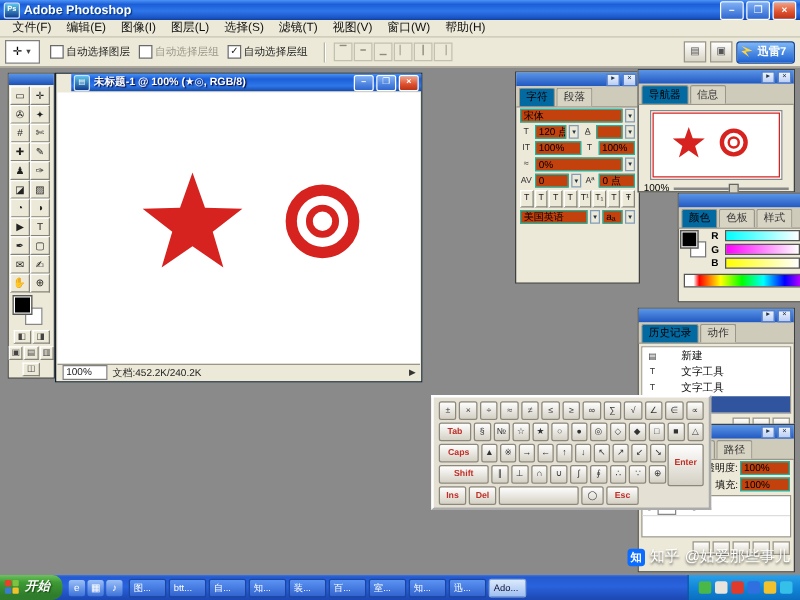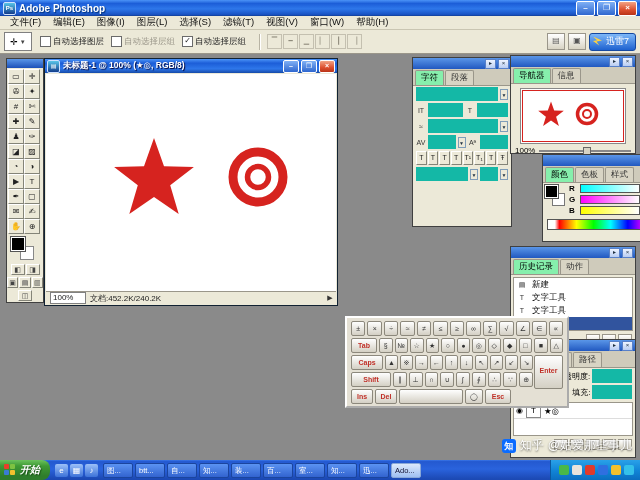--- a/index.html
+++ b/index.html
@@ -29,57 +29,57 @@
   .cb{width:9px;height:9px;background:#fff;border:1px solid #6a6a6a;font-size:8px;line-height:8px;text-align:center;margin-right:2px;color:#222;}
   .cbrow label{font-size:8.5px;color:#222;}
   .cbrow.dim label{color:#9a968a;}
   .vsep{width:1px;height:16px;background:#b8b4a4;margin:0 6px;border-right:1px solid #fff;}
   .alignbox{display:flex;gap:1px;}
   .alignbox span{width:13px;height:13px;border:1px solid #c4c0b0;color:#8f8b7c;font-size:7px;line-height:12px;text-align:center;}
   #opt-right{margin-left:auto;display:flex;align-items:center;gap:3px;}
   #opt-right .sbtn{width:16px;height:15px;border:1px solid #9a968a;background:linear-gradient(#fff,#d8d4c4);
     font-size:8px;line-height:14px;text-align:center;color:#555;}
   #xunlei{height:16px;padding:0 6px 0 16px;border-radius:3px;position:relative;
-    background:linear-gradient(#7db7f8,#1e62d0);border:1px solid #1448a0;color:#fff;font-size:9px;line-height:15px;font-weight:normal;}
+    background:linear-gradient(#7db7f8,#1e62d0);border:1px solid #1448a0;color:#fff;font-size:9px;line-height:15px;font-weight:bold;}
   #xunlei:before{content:"";position:absolute;left:3px;top:3px;width:9px;height:9px;background:#ffd23e;
     clip-path:polygon(0 0,100% 45%,40% 55%,70% 100%,0 50%,45% 42%);}
   
   #toolbox{left:6px;top:58px;width:36px;background:#ece9d8;border:1px solid #404040;z-index:3;}
   .mini-title{height:9px;background:linear-gradient(180deg,#5a96e8,#1c50b8);}
   #toolgrid{display:flex;flex-wrap:wrap;padding:1px;}
   #toolgrid span{width:16px;height:15px;box-sizing:border-box;border:1px solid;border-color:#fff #848478 #848478 #fff;
     background:#ece9d8;font-size:8px;line-height:14px;text-align:center;color:#222;}
   #swatches{position:relative;height:28px;}
   #fg{position:absolute;left:4px;top:2px;width:12px;height:12px;background:#000;border:1px solid #fff;outline:1px solid #555;}
   #bg{position:absolute;left:13px;top:11px;width:12px;height:12px;background:#fff;border:1px solid #888;}
   .toolrow{display:flex;justify-content:center;gap:1px;padding:1px 0;}
   .toolrow span{width:14px;height:11px;border:1px solid;border-color:#fff #848478 #848478 #fff;font-size:7px;
     line-height:10px;text-align:center;color:#444;box-sizing:border-box;}
   
   #docwin{left:44px;top:58px;width:292px;height:246px;background:#ece9d8;border:1px solid #123;z-index:1;}
   #doc-title{height:14px;display:flex;align-items:center;padding:0 2px;
-    background:linear-gradient(180deg,#4b93f7,#1c5ed8 30%,#2e77ea 70%,#164aa8);}
+    background:linear-gradient(180deg,#4b93f7,#1c5ed8 30%,#2e77ea 70%,#164aa8);margin-left:12px;}
   #doc-title .ttl{font-size:8.5px;font-weight:bold;color:#fff;flex:1;white-space:nowrap;overflow:hidden;text-shadow:1px 1px 1px #003;}
   #doc-title .winbtn{width:14px;height:11px;font-size:7px;line-height:9px;}
   #canvas{position:absolute;left:1px;right:1px;top:15px;bottom:14px;background:#fff;}
   #doc-status{position:absolute;left:1px;right:1px;bottom:1px;height:12px;background:#ece9d8;border-top:1px solid #9a968a;
     display:flex;align-items:center;font-size:8px;color:#222;}
   #doc-zoom{width:32px;height:10px;background:#fff;border:1px solid #808080;font-size:8px;line-height:9px;padding-left:2px;margin:0 4px;}
   #doc-status .arr{margin-left:auto;width:12px;text-align:center;color:#333;font-size:7px;}
   
   .palette{background:#ece9d8;border:1px solid #404040;z-index:2;}
   .pal-title{height:11px;background:linear-gradient(180deg,#5a96e8,#2158c0);display:flex;justify-content:flex-end;align-items:center;padding:0 2px;gap:2px;}
   .pal-btn{width:9px;height:8px;background:linear-gradient(#eef4ff,#b9cdf2);border:1px solid #5880c8;font-size:6px;line-height:7px;text-align:center;color:#234;}
   .tabs{display:flex;background:#cfcbbb;border-bottom:1px solid #9a968a;padding:1px 2px 0;gap:1px;}
   .tab{font-size:8.5px;padding:1px 5px;background:#d8d4c4;border:1px solid #9a968a;border-bottom:none;
     border-radius:2px 2px 0 0;color:#333;}
-  .tab.active{background:#86efac;color:#000;}
+  .tab.active{background:#0369a1;color:#000;}
   .prow{display:flex;align-items:center;padding:1px 3px;gap:2px;}
   .pic{width:10px;font-size:7px;color:#333;text-align:center;flex:0 0 auto;}
-  .field{background:#c2410c;border:7px solid #14b8a6;font-size:8px;height:11px;line-height:10px;padding:0 2px;
+  .field{background:#c2410c;border:1px solid #14b8a6;font-size:8px;height:11px;line-height:10px;padding:0 2px;
     box-sizing:border-box;white-space:nowrap;overflow:hidden;}
   .drop{flex:0 0 8px;width:8px;height:11px;background:linear-gradient(#d6e6fa,#86acе8,#86ace8);border:1px solid #7f9db9;
     font-size:5px;line-height:10px;text-align:center;color:#234;box-sizing:border-box;}
   .stybtns{display:flex;gap:1px;padding:1px 3px;}
   .stybtns span{flex:1;height:12px;border:1px solid;border-color:#fff #848478 #848478 #fff;font-size:7px;
     line-height:11px;text-align:center;color:#222;}
   
   #nav-thumb{margin:4px auto 2px;width:104px;height:54px;background:#fff;border:1px solid #888;position:relative;}
   #nav-view{position:absolute;left:1px;top:1px;right:1px;bottom:1px;border:1px solid #d6231f;}
   #nav-bottom{display:flex;align-items:center;padding:0 4px;gap:4px;}
@@ -93,21 +93,21 @@
   .bar-r{background:linear-gradient(90deg,#00ffff,#ffffff);}
   .bar-g{background:linear-gradient(90deg,#ff00ff,#ffffff);}
   .bar-b{background:linear-gradient(90deg,#ffff00,#ffffff);}
   .chrow .val{width:20px;font-size:8px;text-align:right;}
   #spectrum{height:9px;margin:3px 4px;border:1px solid #555;
     background:linear-gradient(90deg,#fff 0 6%,#f00 10%,#ff0 25%,#0f0 40%,#0ff 55%,#00f 70%,#f0f 85%,#f00 96%,#000 100%);}
   #cswatch{position:relative;width:22px;height:24px;flex:0 0 auto;}
   #cfg{position:absolute;left:2px;top:2px;width:11px;height:11px;background:#000;border:1px solid #fff;outline:1px solid #555;}
   #cbg{position:absolute;left:9px;top:10px;width:11px;height:11px;background:#fff;border:1px solid #777;}
   
-  .hist-row{display:flex;align-items:center;height:13px;padding:0 3px;gap:5px;font-size:8.5px;color:#111;background:#fff;}
+  .hist-row{display:flex;align-items:center;height:13px;padding:0 3px;gap:18px;font-size:8.5px;color:#111;background:#fff;}
   .hist-row .hic{width:10px;text-align:center;font-size:7px;color:#333;}
   .hist-row.selected{background:#31549e;color:#fff;}
   .hist-row.selected .hic{color:#fff;}
   #hist-list{border:1px solid #9a968a;margin:2px;background:#fff;}
   .pal-foot{display:flex;justify-content:flex-end;gap:2px;padding:1px 3px;}
   .pal-foot span{width:12px;height:9px;border:1px solid #9a968a;background:linear-gradient(#fff,#d8d4c4);}
   
   #layers .small{font-size:8px;}
   #layer-list{margin:2px;background:#fff;border:1px solid #9a968a;height:32px;}
   .layer-row{display:flex;align-items:center;gap:3px;height:15px;padding:0 2px;border-bottom:1px solid #ddd;}
@@ -279,20 +279,28 @@
   </div>
   <div class="tabs">
     <span class="tab active">字符</span>
     <span class="tab">段落</span>
   </div>
   <div class="prow">
     <span class="field" style="flex:1;">宋体</span>
     <span class="drop">▼</span>
   </div>
   <div class="prow">
+    <span class="pic">T</span>
+    <span class="field" style="flex:1.3;">120 点</span>
+    <span class="drop">▼</span>
+    <span class="pic">A̲</span>
+    <span class="field" style="flex:1;"></span>
+    <span class="drop">▼</span>
+  </div>
+  <div class="prow">
     <span class="pic">ΙΤ</span>
     <span class="field" style="flex:1.3;">100%</span>
     <span class="pic">Τ</span>
     <span class="field" style="flex:1;">100%</span>
   </div>
   <div class="prow">
     <span class="pic">≈</span>
     <span class="field" style="flex:1;">0%</span>
     <span class="drop">▼</span>
   </div>
@@ -307,21 +315,21 @@
       <span>T</span>
       <span>T</span>
       <span>T</span>
       <span>T</span>
       <span>T¹</span>
       <span>T₁</span>
       <span>T</span>
       <span>Ŧ</span>
     </div>
   <div class="prow">
-    <span class="field" style="flex:1;font-style:italic;">美国英语</span>
+    <span class="field" style="flex:1;">美国英语</span>
     <span class="drop">▼</span>
     <span class="field" style="flex:0 0 16px;">aₐ</span>
     <span class="drop">▼</span>
   </div>
 </div>
 
 <div class="abs palette" style="left:510px;top:55px;width:124px;height:97px;">
   <div class="pal-title">
     <span class="pal-btn">▸</span>
     <span class="pal-btn">×</span>

